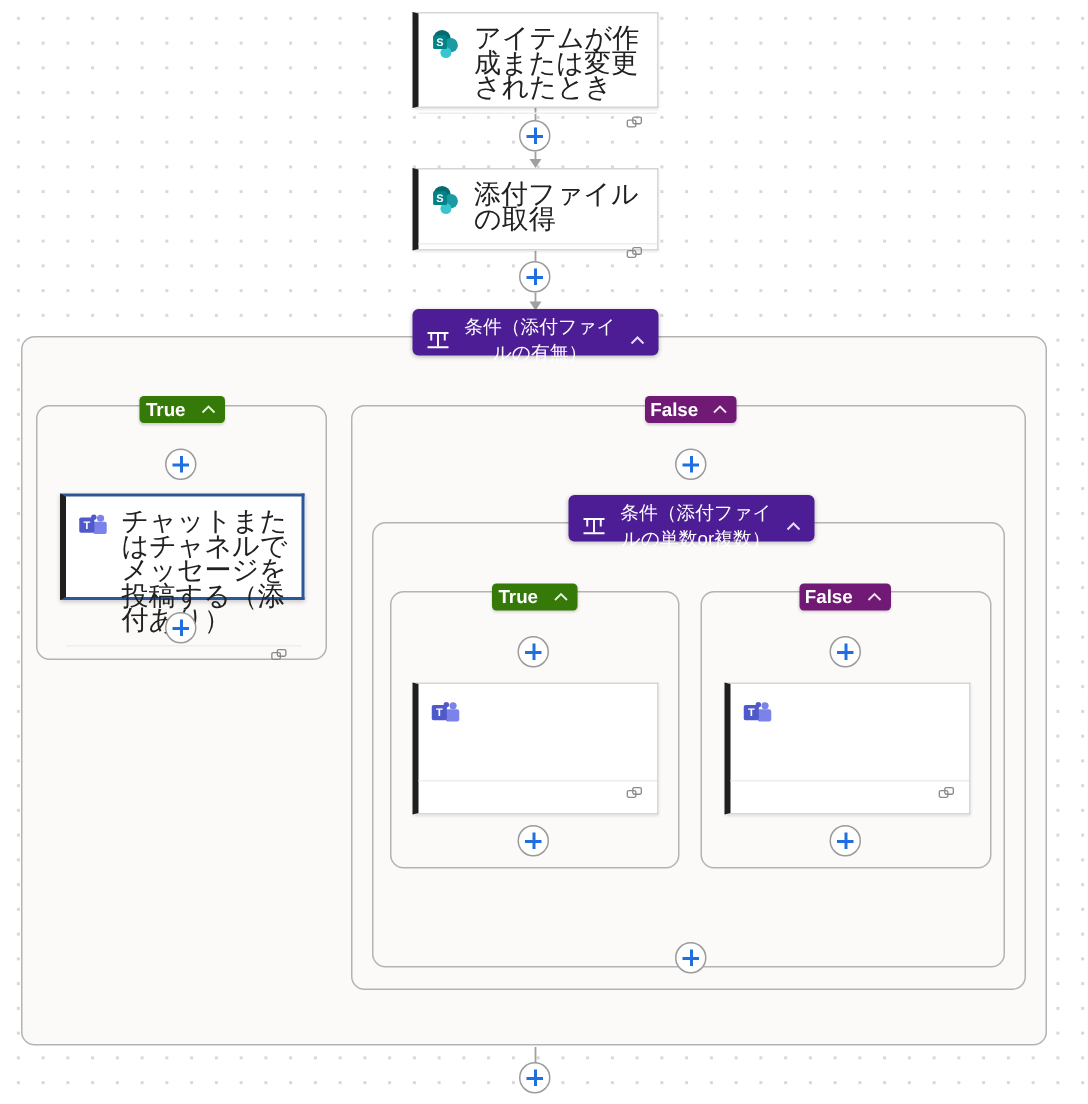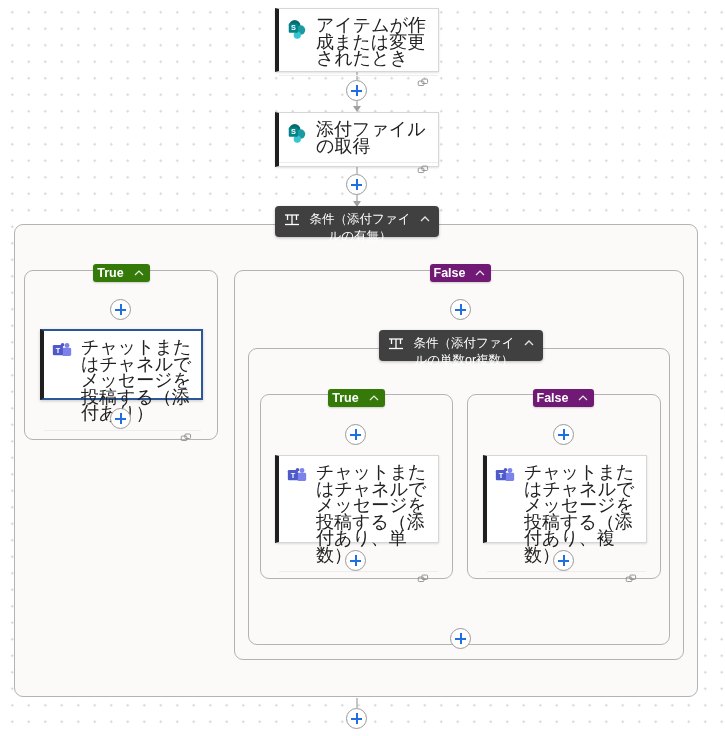--- a/index.html
+++ b/index.html
@@ -80,25 +80,25 @@
     border-top: 1px solid #ededed;
     display: flex;
     align-items: center;
     justify-content: flex-end;
     padding-right: 8px;
   }
 
   
   .cond {
     position: absolute;
-    background: #404040;
+    background: #4c1d95;
     border-radius: 4px;
     display: flex;
-    align-items: flex-start;
-    padding: 5px 6px 5px 8px;
+    align-items: center;
+    padding: 15px 6px 5px 8px;
     box-shadow: 0 1px 3px rgba(0,0,0,0.25);
   }
   .cond-icon {
     width: 18px; height: 18px;
     flex: 0 0 18px;
     margin-right: 6px;
   }
   .cond-title {
     flex: 1;
     font-size: 12.5px;
@@ -368,21 +368,20 @@
     <div class="card-body">
       <span class="card-icon">
         <svg viewBox="0 0 24 24" width="22" height="22" xmlns="http://www.w3.org/2000/svg">
           <circle cx="17.5" cy="6" r="2.6" fill="#7b83eb"></circle>
           <circle cx="12.6" cy="5.2" r="2" fill="#5059c9"></circle>
           <rect x="12" y="8.5" width="10" height="9" rx="1.6" fill="#7b83eb"></rect>
           <rect x="2" y="5.5" width="11" height="11" rx="1.3" fill="#5059c9"></rect>
           <text x="7.5" y="13.8" font-family="Liberation Sans, sans-serif" font-size="8" font-weight="bold" fill="#ffffff" text-anchor="middle">T</text>
         </svg>
       </span>
-      <span class="card-title">チャットまたはチャネルでメッセージを投稿する（添付あり、単数）</span>
     </div>
     <div class="card-foot">
       <span>
         <svg viewBox="0 0 16 16" width="13" height="13" xmlns="http://www.w3.org/2000/svg">
           <rect x="1.5" y="5" width="7" height="5.5" rx="1.2" fill="none" stroke="#8a8a8a" stroke-width="1.1"></rect>
           <rect x="6" y="2.5" width="7" height="5.5" rx="1.2" fill="none" stroke="#8a8a8a" stroke-width="1.1"></rect>
         </svg>
       </span>
     </div>
   </div>
@@ -395,21 +394,20 @@
     <div class="card-body">
       <span class="card-icon">
         <svg viewBox="0 0 24 24" width="22" height="22" xmlns="http://www.w3.org/2000/svg">
           <circle cx="17.5" cy="6" r="2.6" fill="#7b83eb"></circle>
           <circle cx="12.6" cy="5.2" r="2" fill="#5059c9"></circle>
           <rect x="12" y="8.5" width="10" height="9" rx="1.6" fill="#7b83eb"></rect>
           <rect x="2" y="5.5" width="11" height="11" rx="1.3" fill="#5059c9"></rect>
           <text x="7.5" y="13.8" font-family="Liberation Sans, sans-serif" font-size="8" font-weight="bold" fill="#ffffff" text-anchor="middle">T</text>
         </svg>
       </span>
-      <span class="card-title">チャットまたはチャネルでメッセージを投稿する（添付あり、複数）</span>
     </div>
     <div class="card-foot">
       <span>
         <svg viewBox="0 0 16 16" width="13" height="13" xmlns="http://www.w3.org/2000/svg">
           <rect x="1.5" y="5" width="7" height="5.5" rx="1.2" fill="none" stroke="#8a8a8a" stroke-width="1.1"></rect>
           <rect x="6" y="2.5" width="7" height="5.5" rx="1.2" fill="none" stroke="#8a8a8a" stroke-width="1.1"></rect>
         </svg>
       </span>
     </div>
   </div>

